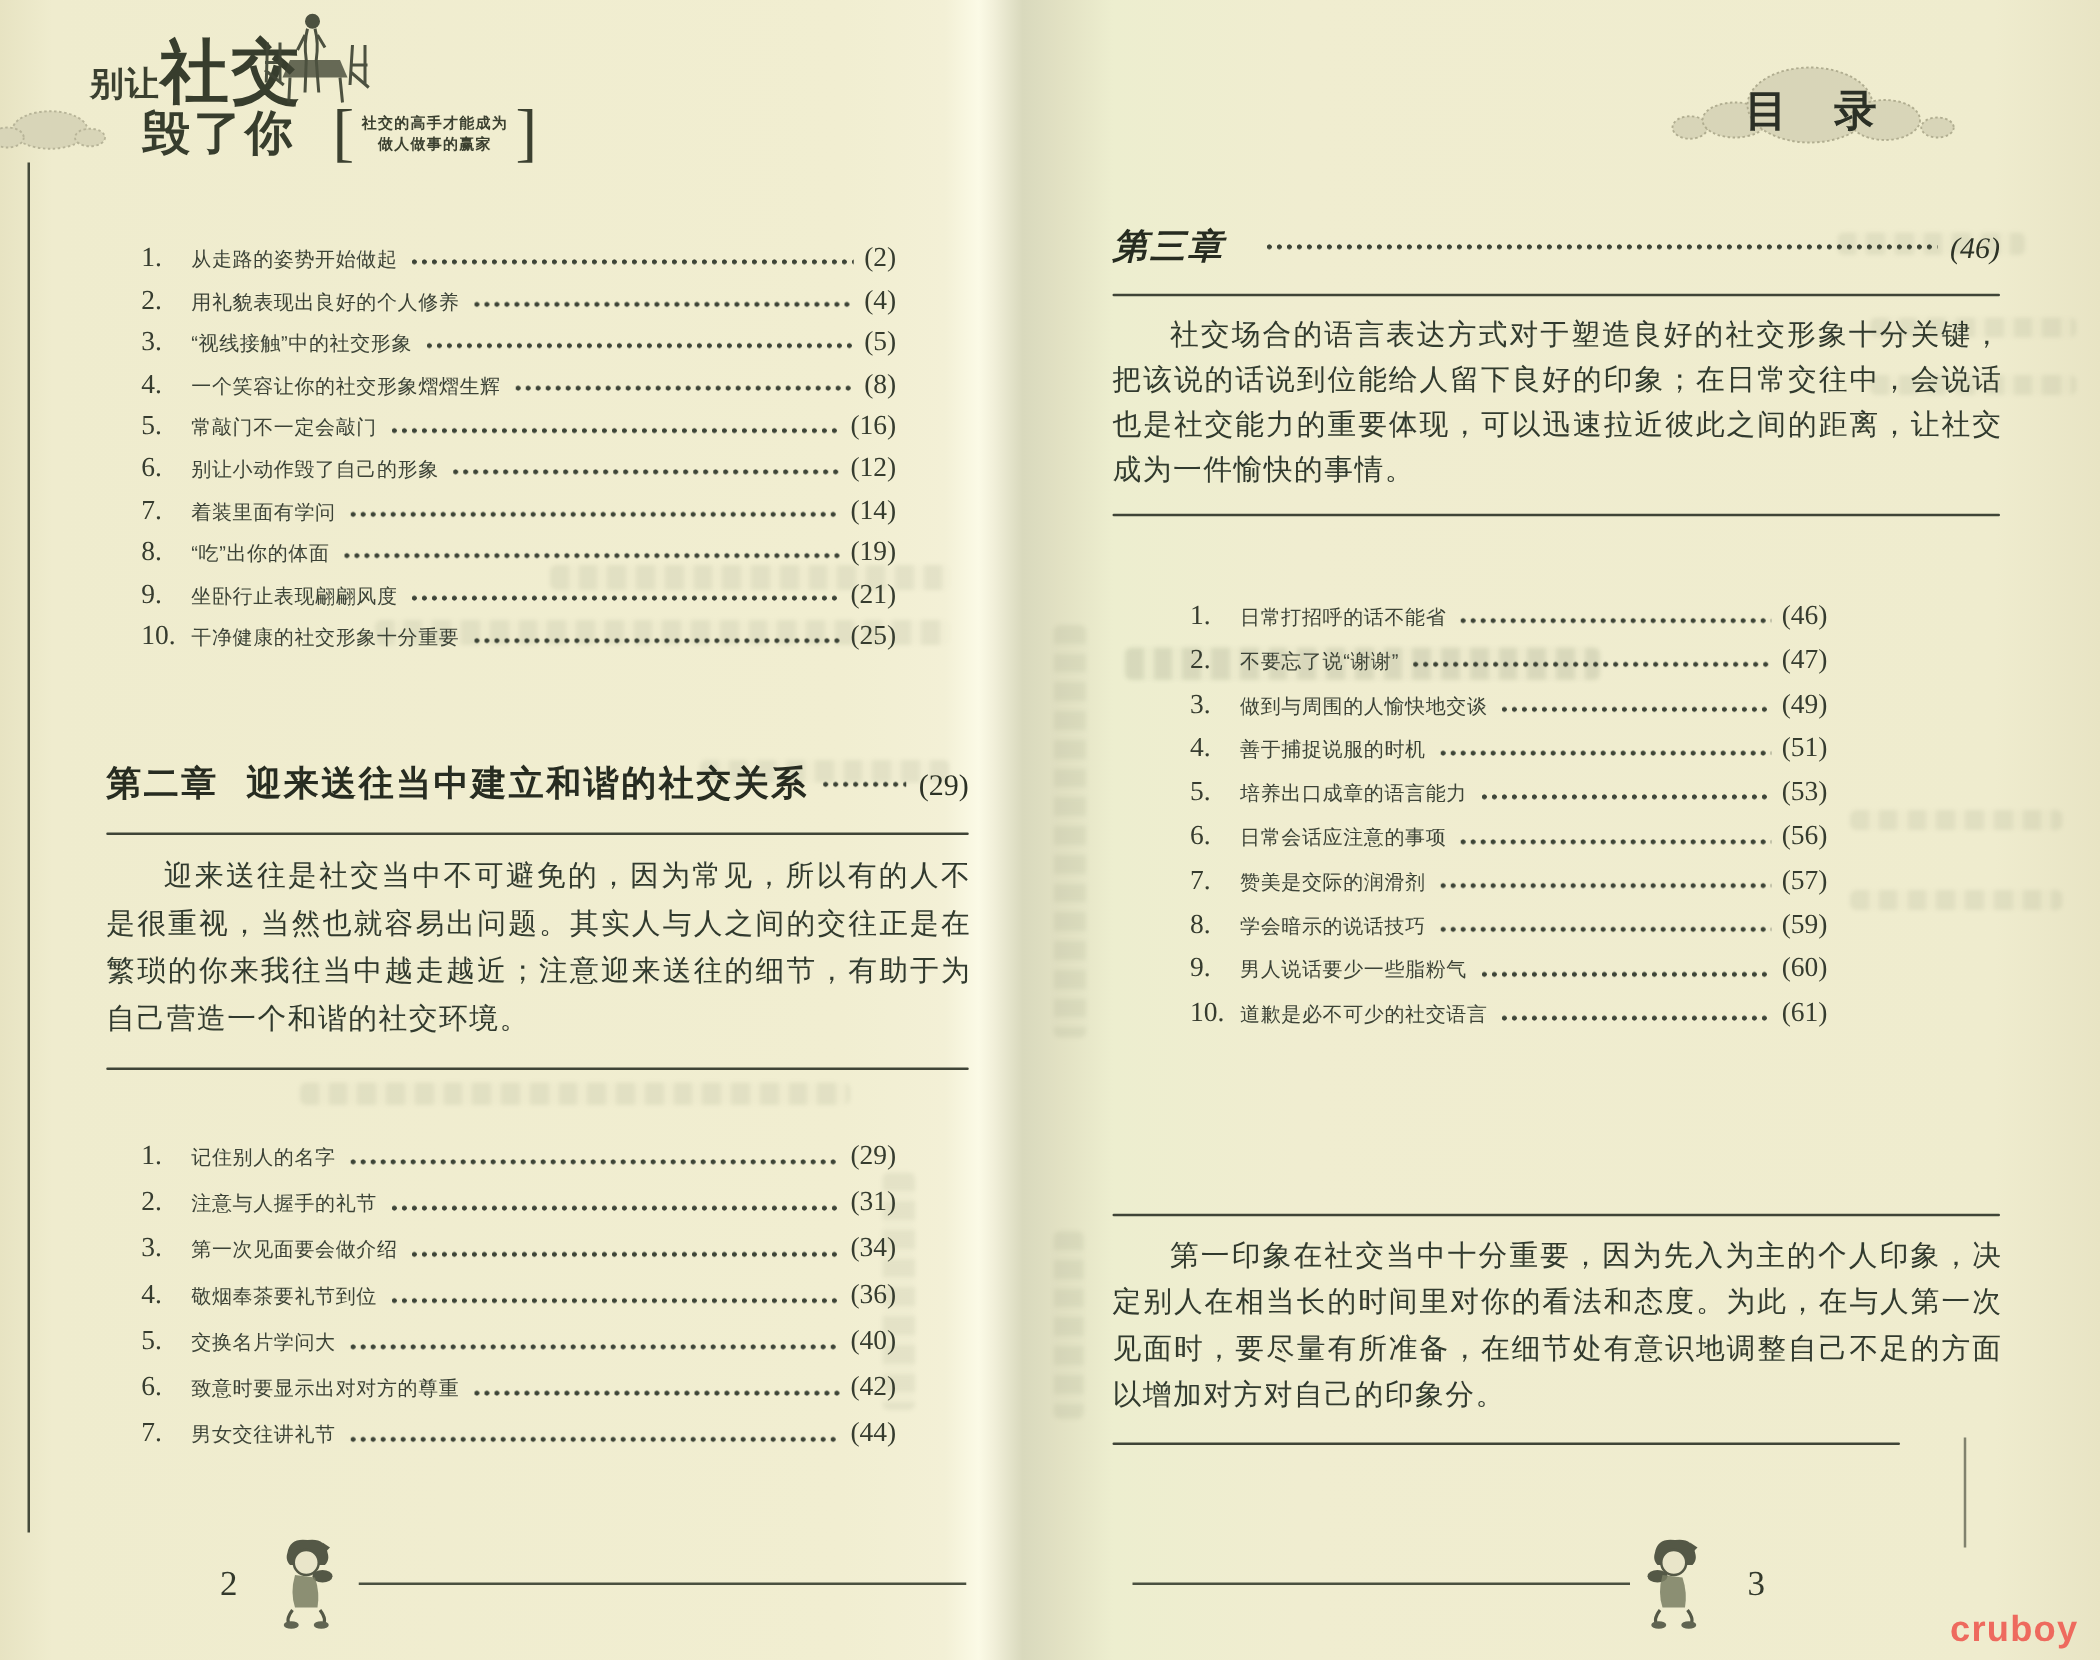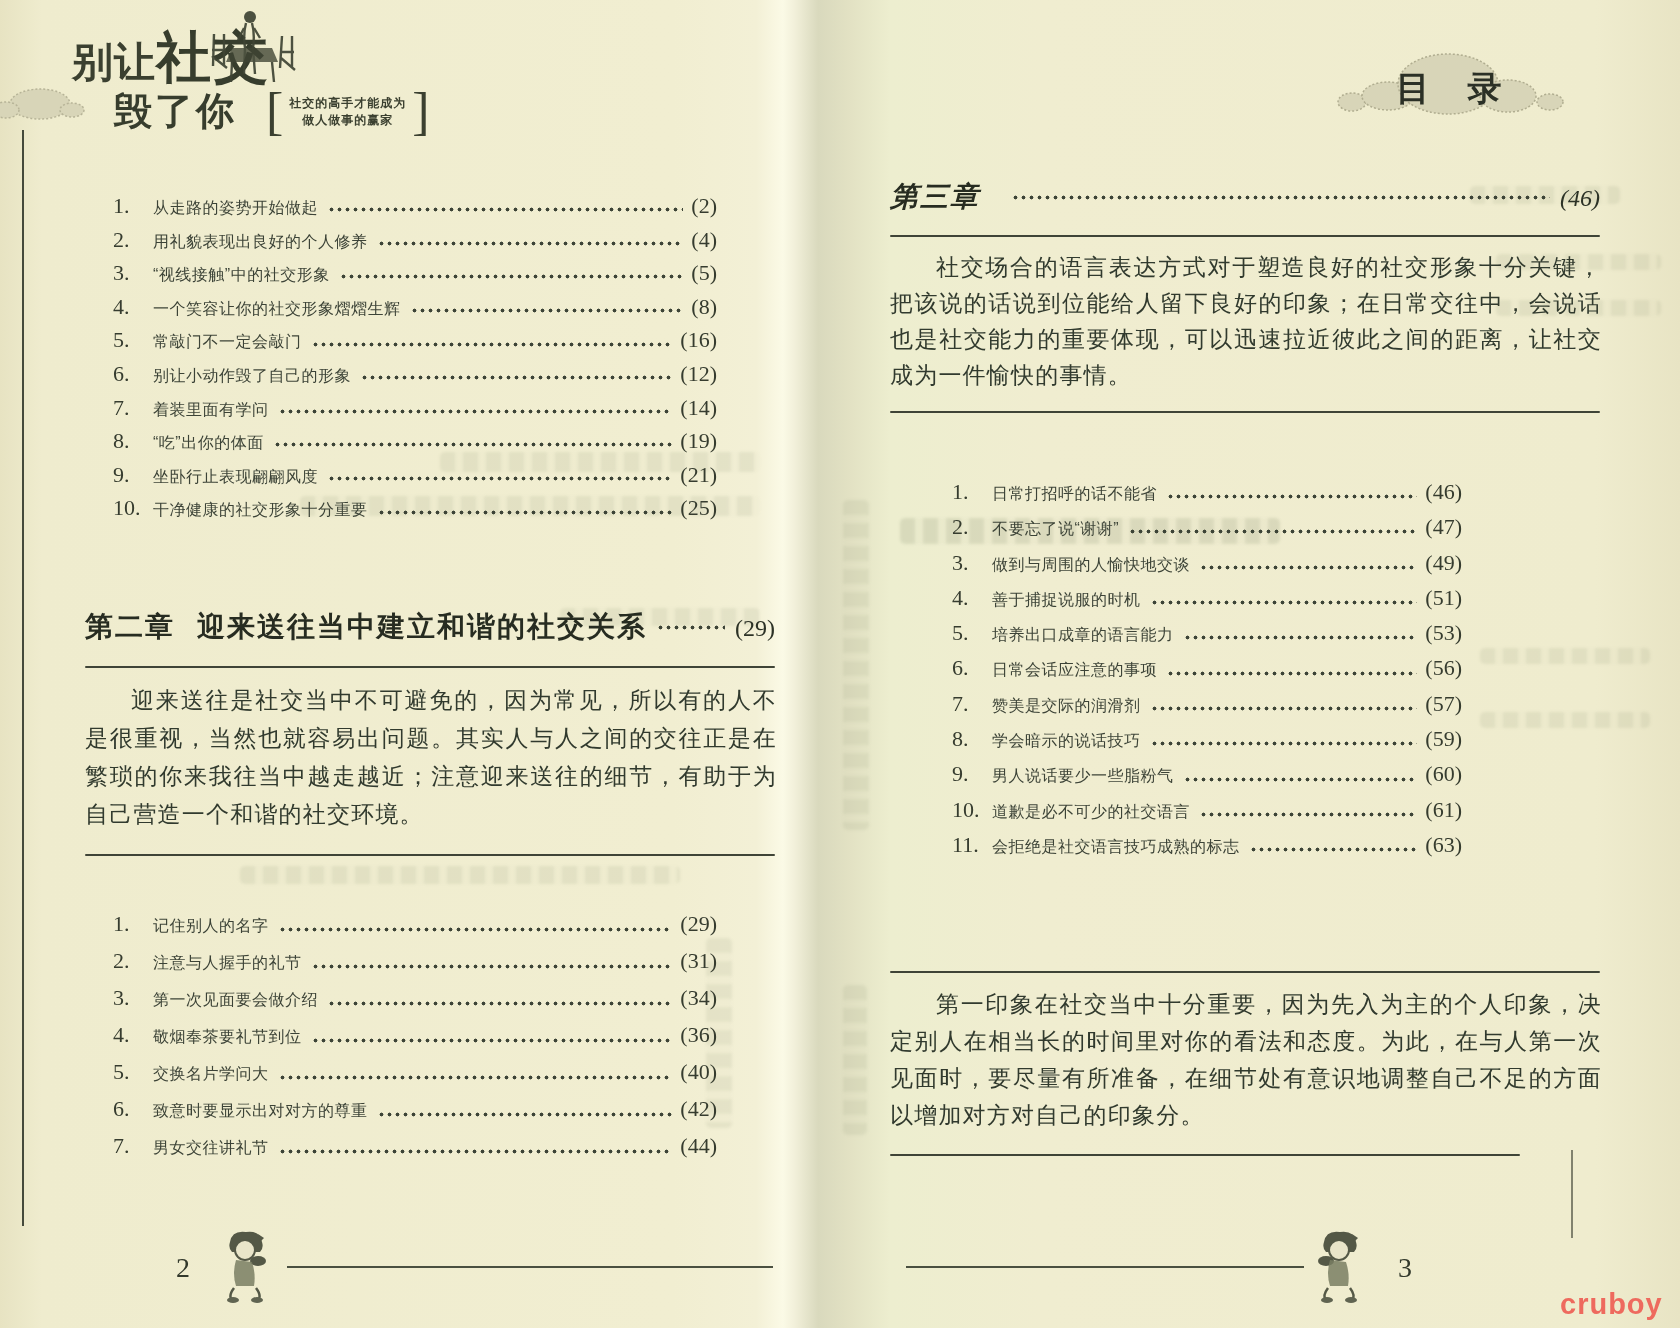--- a/index.html
+++ b/index.html
@@ -7,21 +7,21 @@
     position:relative;width:1680px;height:1328px;overflow:hidden;
     font-family:"Liberation Sans","DejaVu Sans",sans-serif;
     background:linear-gradient(90deg,
       #e7e3c2 0%, #efecce 2.5%, #f1eed1 40%, #f3f0d6 45%,
       #fbfae6 46.6%, #f2f0da 47.3%, #d9d9bd 48.7%, #e2e1c3 50.5%,
       #edeecf 53%, #f0edd0 62%, #efecce 95%, #e8e4c4 100%);
     color:#3a4134;
   }
   .abs{position:absolute;}
   
-  .logo-prefix{font-size:41px;font-weight:700;color:#3b4030;letter-spacing:1px;text-align:center;}
+  .logo-prefix{font-size:27px;font-weight:700;color:#3b4030;letter-spacing:1px;text-align:center;}
   .logo-main{font-size:55px;font-weight:800;color:#373d2d;letter-spacing:2px;line-height:1;}
   .logo-suffix{font-size:38px;font-weight:800;color:#373d2d;letter-spacing:3px;}
   .tagline-box{display:flex;align-items:center;gap:6px;color:#3b4030;}
   .tag-bracket{font-size:52px;font-weight:400;line-height:.8;font-family:"Liberation Serif",serif;}
   .tag-lines{display:flex;flex-direction:column;align-items:center;line-height:1.35;}
   .tag-lines span{font-size:12px;font-weight:700;letter-spacing:1px;}
   
   .rule{position:absolute;height:2.4px;background:#3f4437;border-radius:2px;}
   .vline{position:absolute;width:2px;background:#454a3b;}
   
@@ -349,26 +349,20 @@
         <span class="toc-pg">(60)</span>
       </div>
 
       <div class="toc-row" style="height:35.3px;">
         <span class="toc-num">10.</span>
         <span class="toc-title">道歉是必不可少的社交语言</span>
         <span class="leader"></span>
         <span class="toc-pg">(61)</span>
       </div>
 
-      <div class="toc-row" style="height:35.3px;">
-        <span class="toc-num">11.</span>
-        <span class="toc-title">会拒绝是社交语言技巧成熟的标志</span>
-        <span class="leader"></span>
-        <span class="toc-pg">(63)</span>
-      </div>
     </div>
 
   <div class="rule" style="left:890px;top:971px;width:710px;"></div>
 
   <div class="intro" style="left:890px;top:986px;width:712px;line-height:37px;">第一印象在社交当中十分重要，因为先入为主的个人印象，决定别人在相当长的时间里对你的看法和态度。为此，在与人第一次见面时，要尽量有所准备，在细节处有意识地调整自己不足的方面以增加对方对自己的印象分。</div>
   <div class="rule" style="left:890px;top:1154px;width:630px;"></div>
   <div class="vline" style="left:1571px;top:1150px;height:88px;opacity:.65;"></div>
 
   <div class="footline" style="left:906px;top:1266px;width:398px;"></div>
   <svg class="abs" style="left:1312px;top:1228px" width="58" height="76" viewBox="0 0 58 76" opacity=".88">

